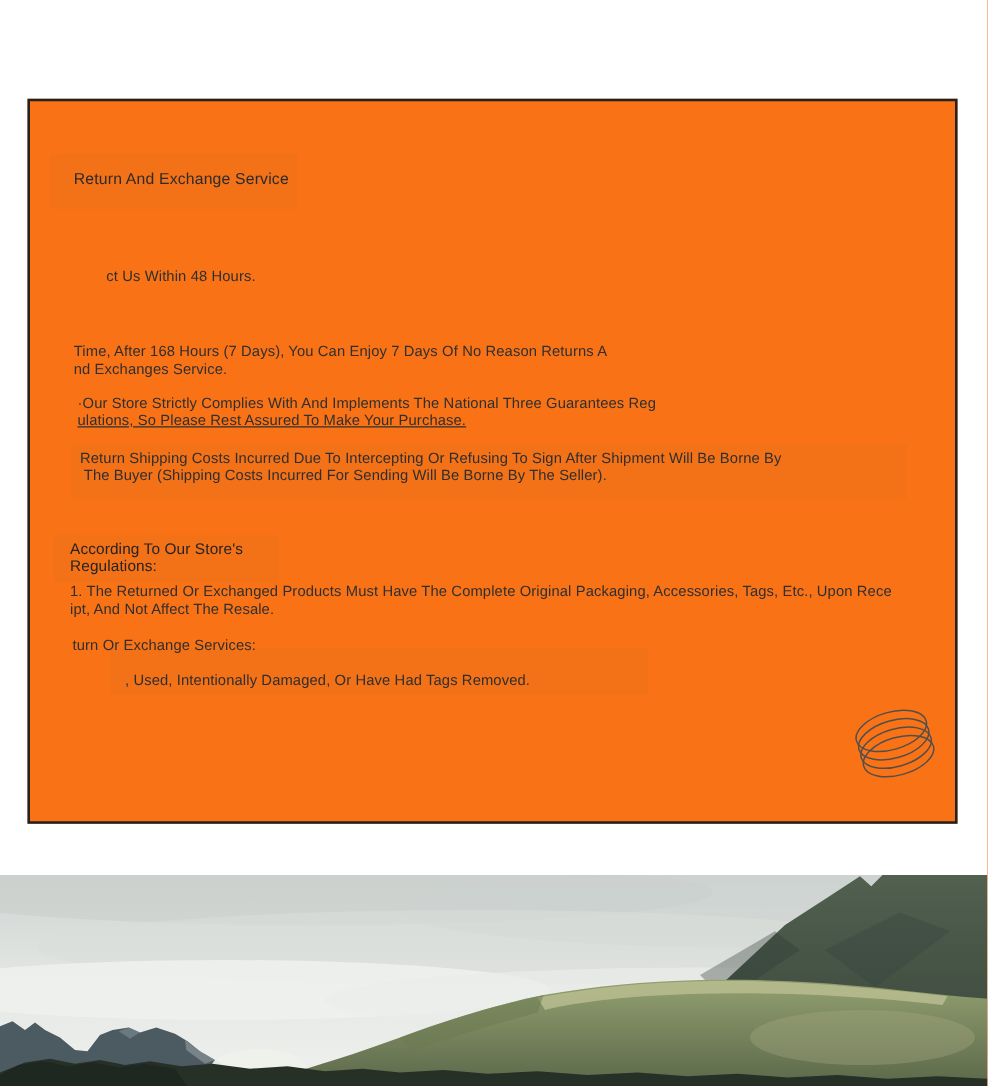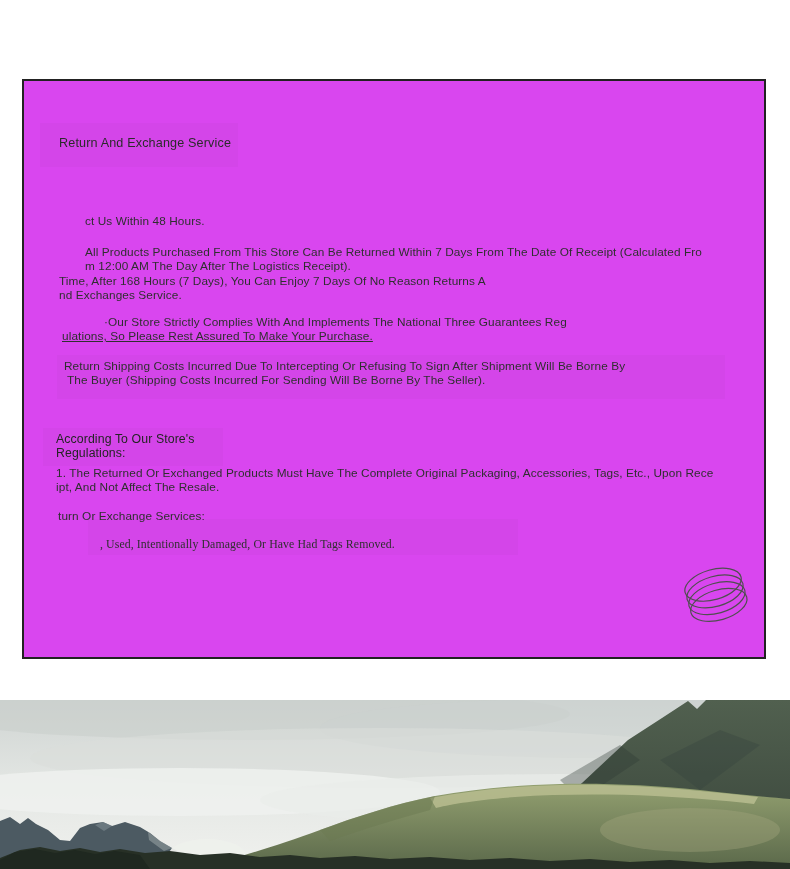--- a/index.html
+++ b/index.html
@@ -2,21 +2,21 @@
 <html><head>
 <meta charset="utf-8">
 <style>
   html,body{margin:0;padding:0;}
   body{
     width:790px;height:869px;position:relative;background:#ffffff;
     font-family:"Liberation Sans","DejaVu Sans",sans-serif;overflow:hidden;
   }
   .policy-card{
     position:absolute;left:22px;top:79px;width:740px;height:576px;
-    border:2px solid #222222;background:#d946ef;
+    border:2px solid #222222;background:#f97316;
   }
   .pline{
     position:absolute;white-space:pre;font-size:11.8px;line-height:13px;
     color:#2f2f2f;letter-spacing:0.1px;
   }
   .ptitle{
     position:absolute;left:35px;top:55px;white-space:pre;
     font-size:12.6px;line-height:15px;color:#2b2b2b;letter-spacing:0.15px;
   }
   .pheading{font-size:12.3px;color:#242424;}
@@ -32,38 +32,36 @@
 
   <div class="patch" style="left:16px;top:42px;width:198px;height:44px;"></div>
   <div class="patch" style="left:33px;top:274px;width:668px;height:44px;"></div>
   <div class="patch" style="left:19px;top:347px;width:180px;height:38px;"></div>
   <div class="patch" style="left:64px;top:438px;width:430px;height:36px;"></div>
 
   <div class="ptitle">Return And Exchange Service</div>
 
   <div class="pline" style="left:61px;top:134px;">ct Us Within 48 Hours.</div>
 
-  <div class="pline" style="left:61px;top:165px;">All Products Purchased From This Store Can Be Returned Within 7 Days From The Date Of Receipt (Calculated Fro</div>
-  <div class="pline" style="left:61px;top:179px;">m 12:00 AM The Day After The Logistics Receipt).</div>
   <div class="pline" style="left:35px;top:194px;">Time, After 168 Hours (7 Days), You Can Enjoy 7 Days Of No Reason Returns A</div>
   <div class="pline" style="left:35px;top:208px;">nd Exchanges Service.</div>
 
-  <div class="pline" style="left:38px;top:235px;margin-left:42px;">·Our Store Strictly Complies With And Implements The National Three Guarantees Reg</div>
+  <div class="pline" style="left:38px;top:235px;">·Our Store Strictly Complies With And Implements The National Three Guarantees Reg</div>
   <div class="pline" style="left:38px;top:249px;text-decoration:underline;">ulations, So Please Rest Assured To Make Your Purchase.</div>
 
   <div class="pline" style="left:43px;top:293px;">The Buyer (Shipping Costs Incurred For Sending Will Be Borne By The Seller).</div>
   <div class="pline" style="left:40px;top:279px;">Return Shipping Costs Incurred Due To Intercepting Or Refusing To Sign After Shipment Will Be Borne By</div>
 
   <div class="pline pheading" style="left:32px;top:352px;">According To Our Store's</div>
   <div class="pline pheading" style="left:32px;top:366px;text-align:right;">Regulations:</div>
 
   <div class="pline" style="left:32px;top:386px;">1. The Returned Or Exchanged Products Must Have The Complete Original Packaging, Accessories, Tags, Etc., Upon Rece</div>
   <div class="pline" style="left:32px;top:400px;">ipt, And Not Affect The Resale.</div>
   <div class="pline" style="left:34px;top:429px;">turn Or Exchange Services:</div>
-  <div class="pline" style="left:76px;top:457px;font-family:Liberation Serif, serif;">, Used, Intentionally Damaged, Or Have Had Tags Removed.</div>
+  <div class="pline" style="left:76px;top:457px;">, Used, Intentionally Damaged, Or Have Had Tags Removed.</div>
 
   <div class="rings">
     <svg width="68" height="70" viewBox="0 0 68 70">
       <g transform="rotate(-16 34 35)" fill="none" stroke="#4f4f4f" stroke-width="1.2">
         <ellipse cx="34" cy="17" rx="29" ry="15"></ellipse>
         <ellipse cx="34" cy="24" rx="29" ry="15"></ellipse>
         <ellipse cx="34" cy="31" rx="29" ry="15"></ellipse>
         <ellipse cx="34" cy="38" rx="29" ry="15"></ellipse>
       </g>
     </svg>

